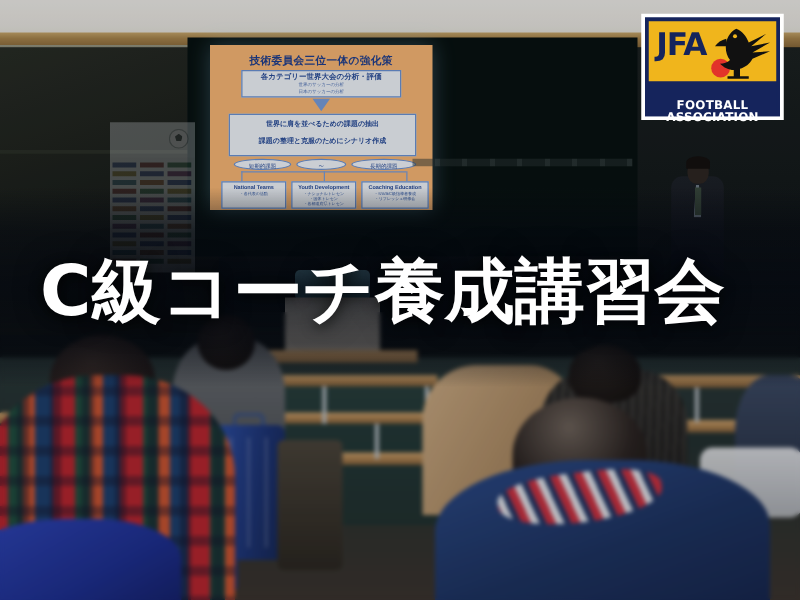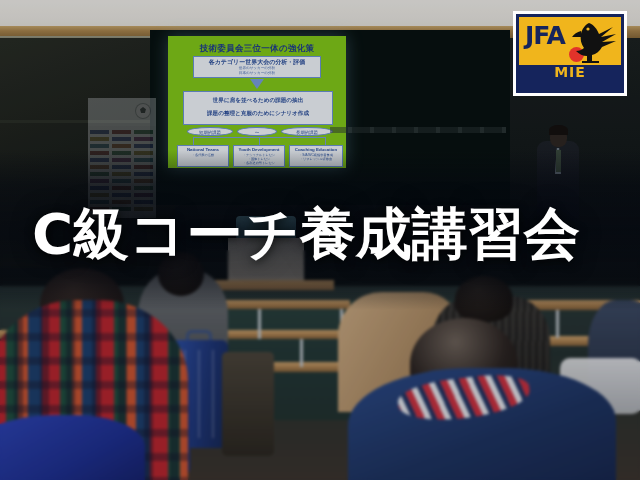--- a/index.html
+++ b/index.html
@@ -48,21 +48,21 @@
 
   
   .screen-surround {
     left:150px; top:30px; width:360px; height:175px;
     background:#07110e;
   }
 
   
   .screen {
     left:168px; top:36px; width:178px; height:132px;
-    background:#84cc16;
+    background:#fdba74;
     box-shadow:0 0 16px rgba(150,220,255,.28);
   }
   .screen-inner { position:absolute; inset:3px; }
   .slide-title {
     position:absolute; left:0; top:4px; width:100%;
     text-align:center; color:#1f3f8f;
     font-size:8.5px; font-weight:700; letter-spacing:.3px;
   }
   .sbox {
     position:absolute;
@@ -589,17 +589,17 @@
   <div class="layer logo">
     <div class="logo-inner">
       <div class="logo-gold"></div>
       <div class="logo-jfa">JFA</div>
       <div class="logo-ball"></div>
       <svg class="logo-eagle" viewBox="0 0 62 44">
         <path fill="#111111" d="M34 3 C30 5 27 9 26 14 C25 19 26 24 29 28 C27 30 24 31 21 31 C24 34 28 36 32 36 L32 41 L27 41 L27 43 L44 43 L44 41 L37 41 L37 35 C41 34 45 31 47 27 L61 21 L47 22 L61 14 L46 17 L58 7 L44 14 C42 9 39 5 34 3 Z"></path>
         <path fill="#111111" d="M26 11 C22 12 19 14 17 17 L27 17 Z"></path>
         <circle cx="33" cy="9" r="1.6" fill="#f0b51c"></circle>
       </svg>
-      <div class="logo-mie">MIE</div>
+      <div class="logo-fa">FOOTBALL ASSOCIATION</div>
     </div>
   </div>
 
 </div>
 
 </body></html>

